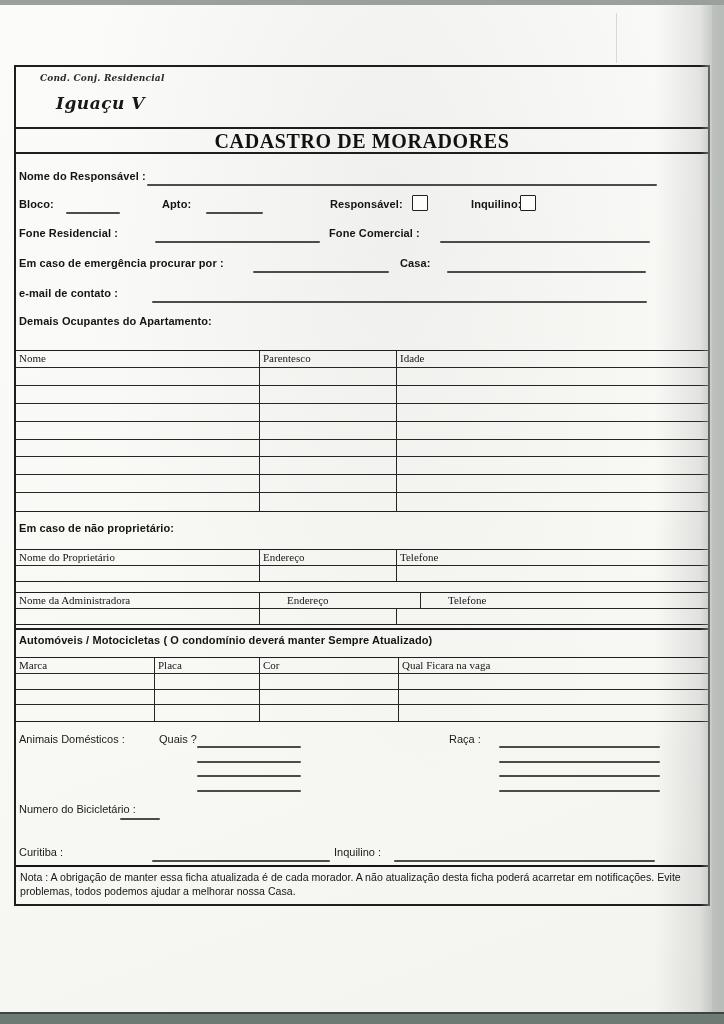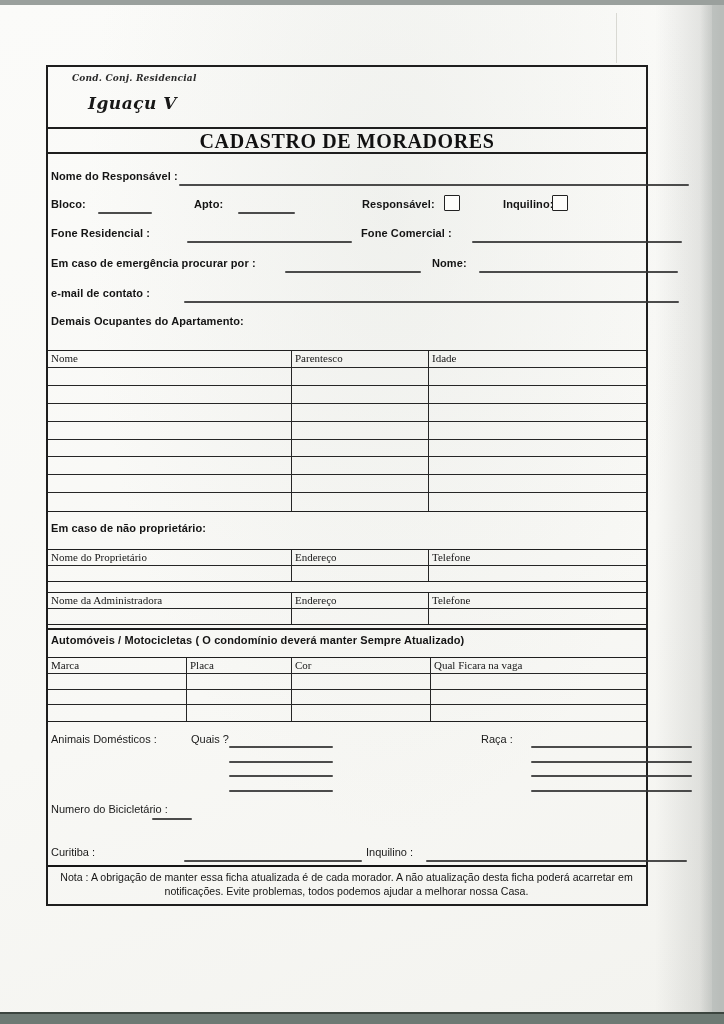--- a/index.html
+++ b/index.html
@@ -30,23 +30,22 @@
   .scan-edge-right {
     position:absolute; top:5px; left:700px; width:24px; height:1007px;
     background:linear-gradient(to right, rgba(0,0,0,0), #b9bdba 85%);
   }
   .crease-v {
     position:absolute; left:616px; top:8px; width:1px; height:50px;
     background:#d9d9d3;
   }
   
   .form {
-    position:absolute; left:14px; top:60px; width:602px; height:841px;
+    position:absolute; left:14px; top:60px; width:696px; height:841px;
     border:2px solid #1e1e1e;
-    margin-left:32px;
   }
   .abs { position:absolute; }
   .lbl { font-size:11px; font-weight:bold; color:#141414; white-space:nowrap; letter-spacing:.1px; }
   .lbl-reg { font-size:11px; font-weight:normal; color:#1a1a1a; white-space:nowrap; }
   .fill-line { height:2px; background:#333; opacity:.88; border-radius:1px; }
   .hline { position:absolute; left:0; right:0; height:2px; background:#1e1e1e; }
 
   
   .brand-small {
     font-family:"DejaVu Serif", serif; font-style:italic; font-weight:bold;
@@ -76,21 +75,21 @@
   .t-row { display:grid; border-bottom:1.4px solid #262626;font-family:Liberation Serif, serif; }
   .t-row:last-child { border-bottom:none; }
   .t-cell { border-right:1.4px solid #262626; font-size:11px; padding:1px 0 0 3px; overflow:hidden; white-space:nowrap; }
   .t-cell:last-child { border-right:none; }
   .t-head .t-cell { font-weight:normal; color:#161616; }
 
   .note-box {
     position:absolute; left:0; right:0; top:798px; height:41px;
     border-top:2.2px solid #151515;
     padding:3px 5px 0 4px;
-    font-size:10.6px; line-height:14px; color:#161616;text-align:center;
+    font-size:10.6px; line-height:14px; color:#161616;
   }
   .lines-stack { position:absolute; display:flex; flex-direction:column; justify-content:space-between; }
 </style>
 </head>
 <body>
 
 <div class="scan-strip-top"></div>
 <div class="paper">
   <div class="crease-v"></div>
 
@@ -115,21 +114,21 @@
     <div class="abs lbl" style="left:434px; top:131px;padding-left:21px;">Inquilino:</div>
     <div class="checkbox" style="left:504px; top:128px;"></div>
 
     <div class="abs lbl" style="left:3px; top:160px;">Fone Residencial :</div>
     <div class="abs fill-line" style="left:139px; top:174px; width:165px;"></div>
     <div class="abs lbl" style="left:313px; top:160px;">Fone Comercial :</div>
     <div class="abs fill-line" style="left:424px; top:174px; width:210px;"></div>
 
     <div class="abs lbl" style="left:3px; top:190px;">Em caso de emergência procurar por :</div>
     <div class="abs fill-line" style="left:237px; top:204px; width:136px;"></div>
-    <div class="abs lbl" style="left:384px; top:190px;">Nome:</div>
+    <div class="abs lbl" style="left:384px; top:190px;">Casa:</div>
     <div class="abs fill-line" style="left:431px; top:204px; width:199px;"></div>
 
     <div class="abs lbl" style="left:3px; top:220px;">e-mail de contato :</div>
     <div class="abs fill-line" style="left:136px; top:234px; width:495px;"></div>
 
     <div class="abs lbl" style="left:3px; top:248px;">Demais Ocupantes do Apartamento:</div>
     <div class="ftable" style="top:283px; --cols:244px 137px 1fr; --hh:17px; --rh:17.9px;">
         <div class="t-row t-head" style="grid-template-columns: 244px 137px 1fr; height: 17px;">
           <div class="t-cell">Nome</div>
           <div class="t-cell">Parentesco</div>
@@ -184,21 +183,21 @@
           <div class="t-cell">Endereço</div>
           <div class="t-cell">Telefone</div>
         </div>
         <div class="t-row" style="grid-template-columns: 244px 137px 1fr; height: 15px;">
           <div class="t-cell"></div>
           <div class="t-cell"></div>
           <div class="t-cell"></div>
         </div>
       </div>
     <div class="ftable" style="top:525px; --cols:244px 137px 1fr; --hh:16px; --rh:15px;">
-        <div class="t-row t-head" style="grid-template-columns: 244px 137px 1fr; height: 16px;">
+        <div class="t-row t-head" style="grid-template-columns: 244px 137px 1fr; height: 16px; gap: 24px;">
           <div class="t-cell">Nome da Administradora</div>
           <div class="t-cell">Endereço</div>
           <div class="t-cell">Telefone</div>
         </div>
         <div class="t-row" style="grid-template-columns: 244px 137px 1fr; height: 15px;">
           <div class="t-cell"></div>
           <div class="t-cell"></div>
           <div class="t-cell"></div>
         </div>
       </div>

